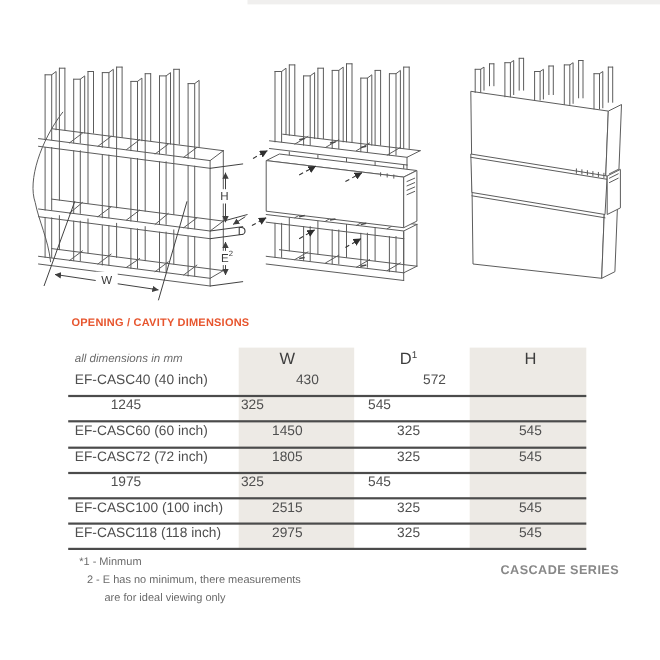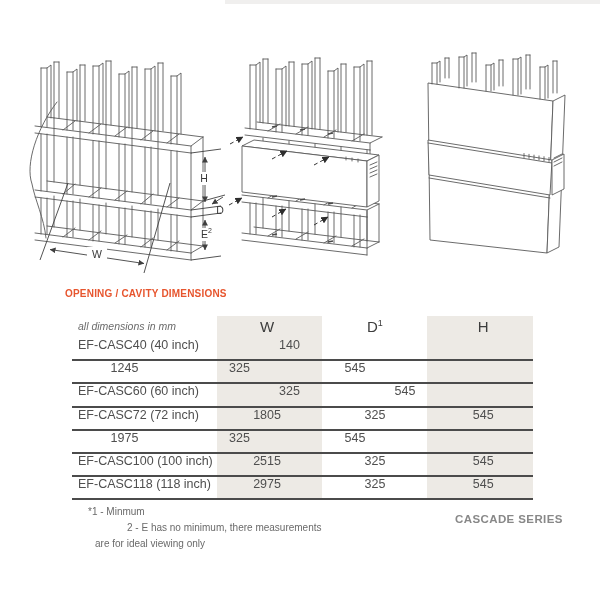--- a/index.html
+++ b/index.html
@@ -16,33 +16,33 @@
   .dim{stroke:#3f3f3f;stroke-width:0.9;fill:none;}
   .dimlbl{font-family:"Liberation Sans",sans-serif;font-size:10.5px;fill:#3a3a3a;}
   .dimsup{font-family:"Liberation Sans",sans-serif;font-size:7px;fill:#3a3a3a;}
   .screw{stroke:#4a4a4a;stroke-width:1.4;fill:none;}
   .leader{stroke:#333;stroke-width:1;fill:none;stroke-dasharray:4,3;}
   .page-title{position:absolute;left:65px;top:288px;font-size:10px;font-weight:bold;letter-spacing:.2px;color:#e7552e;}
   .dim-table{position:absolute;left:62px;top:314px;width:471px;font-size:12.5px;color:#4f4f4f;}
   .band{position:absolute;top:2px;height:184px;background:#edeae5;z-index:0;}
   .band-w{left:155px;width:105px;}
   .band-h{left:365px;width:106px;}
-  .rows{position:relative;z-index:1;margin-left:10px;}
+  .rows{position:relative;z-index:1;}
   .trow{display:flex;height:23.2px;box-sizing:border-box;border-bottom:2px solid #4b4b4b;}
   .thead{display:flex;align-items:center;height:24px;box-sizing:border-box;}
   .c-model{width:155px;padding-left:6px;box-sizing:border-box;text-align:left;}
   .c-w{width:105px;text-align:center;}
   .c-d{width:125px;text-align:center;}
   .c-h{width:106px;text-align:center;}
   .unit-note{font-style:italic;font-size:10.5px;color:#6b6b6b;}
   .colhdr{font-size:15px;color:#3d3d3d;}
   .colhdr sup{font-size:9px;}
   .foot{position:absolute;font-size:10px;color:#6a6a6a;}
-  .foot1{left:72px;top:506px;margin-left:16px;}
-  .foot2{left:79px;top:522px;margin-left:48px;}
+  .foot1{left:72px;top:506px;}
+  .foot2{left:79px;top:522px;}
   .foot3{left:95px;top:538px;}
   .series{position:absolute;left:455px;top:513px;font-size:11.5px;font-weight:bold;letter-spacing:.4px;color:#888888;}
 </style>
 </head>
 <body>
 
 <div class="canvas">
   <div class="top-strip"></div>
 
   <svg class="diagram diag1" width="205" height="248" viewBox="0 0 205 248">
@@ -141,29 +141,31 @@
     <div class="band band-h"></div>
     <div class="rows">
       <div class="thead">
         <div class="c-model unit-note">all dimensions in mm</div>
         <div class="c-w colhdr">W</div>
         <div class="c-d colhdr"><span>D</span><sup>1</sup></div>
         <div class="c-h colhdr">H</div>
       </div>
       <div class="trow">
         <div class="c-model">EF-CASC40 (40 inch)</div>
-        <div class="c-d">140</div>
+        <div class="c-d">430</div>
+        <div class="c-h">572</div>
       </div>
       <div class="trow">
         <div class="c-w">1245</div>
         <div class="c-d">325</div>
         <div class="c-h">545</div>
       </div>
       <div class="trow">
         <div class="c-model">EF-CASC60 (60 inch)</div>
+        <div class="c-w">1450</div>
         <div class="c-d">325</div>
         <div class="c-h">545</div>
       </div>
       <div class="trow">
         <div class="c-model">EF-CASC72 (72 inch)</div>
         <div class="c-w">1805</div>
         <div class="c-d">325</div>
         <div class="c-h">545</div>
       </div>
       <div class="trow">

